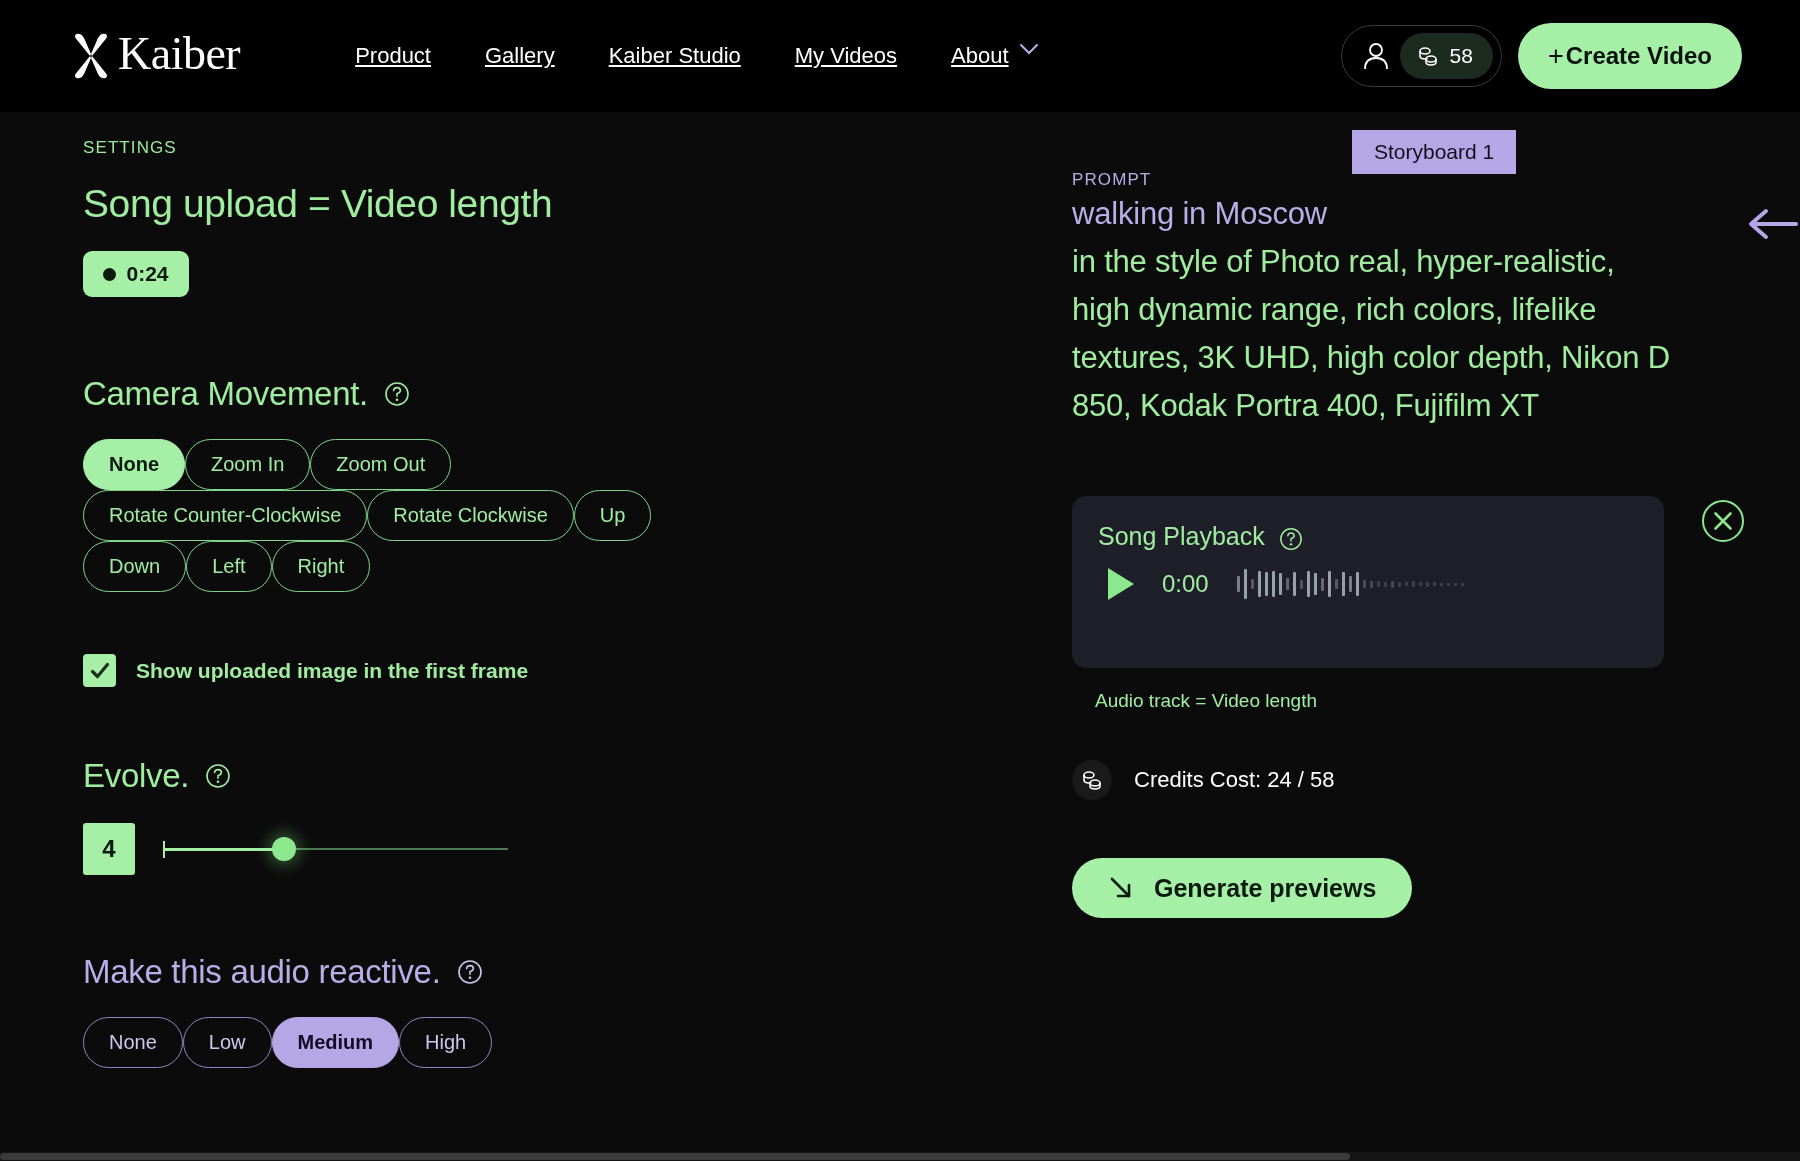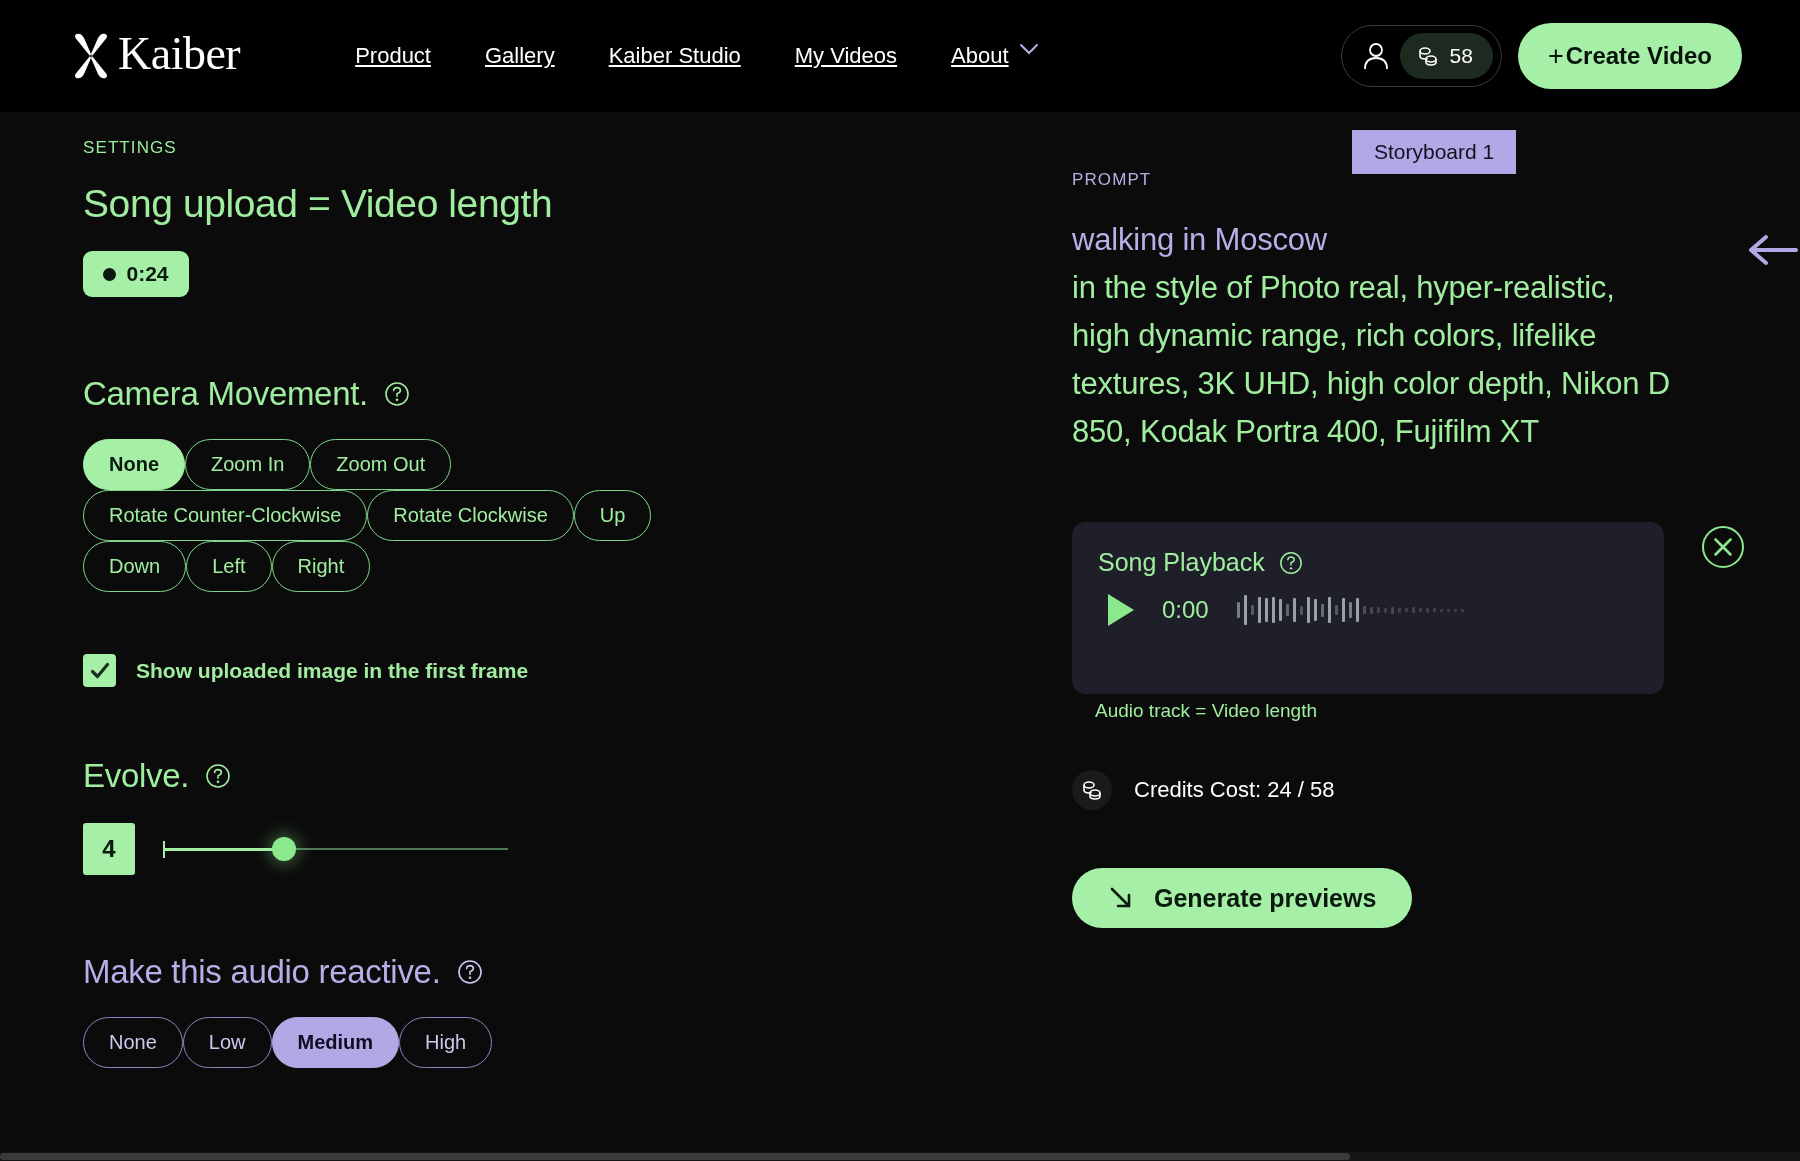--- a/index.html
+++ b/index.html
@@ -295,21 +295,20 @@
     background: #b4a7e6;
     color: #14101f;
     font-size: 21px;
     padding: 10px 22px;
     cursor: pointer;
   }
 
   .prompt-label { margin-top: 32px; padding-left: 135px; }
 
   .prompt-block {
-    margin-top: 26px;
     padding-left: 135px;
     display: flex;
     align-items: flex-start;
   }
   .prompt-text {
     width: 600px;
     font-size: 31px;
     line-height: 48px;
     color: #a0eda0;
     letter-spacing: -0.2px;
@@ -330,21 +329,21 @@
   }
   .playback-card {
     width: 592px;
     height: 172px;
     background: #1f1f29;
     border-radius: 14px;
     padding: 26px 30px 0 26px;
   }
   .playback-title {
     display: flex;
-    align-items: center;
+    align-items: flex-end;
     gap: 14px;
     color: #a0eda0;
     font-size: 25px;
   }
   .playback-controls {
     display: flex;
     align-items: center;
     gap: 28px;
     margin-top: 16px;
     padding-left: 10px;
@@ -367,21 +366,21 @@
   .wbar { width: 3px; background: #9aa0aa; border-radius: 1px; }
 
   .close-circle {
     margin-left: 36px;
     margin-top: 2px;
     cursor: pointer;
     display: block;
   }
 
   .audio-note {
-    margin-top: 6px;
+    margin-top: 22px;
     padding-left: 158px;
     color: #a0eda0;
     font-size: 19px;
   }
 
   .credits-row {
     margin-top: 48px;
     padding-left: 135px;
     display: flex;
     align-items: center;

